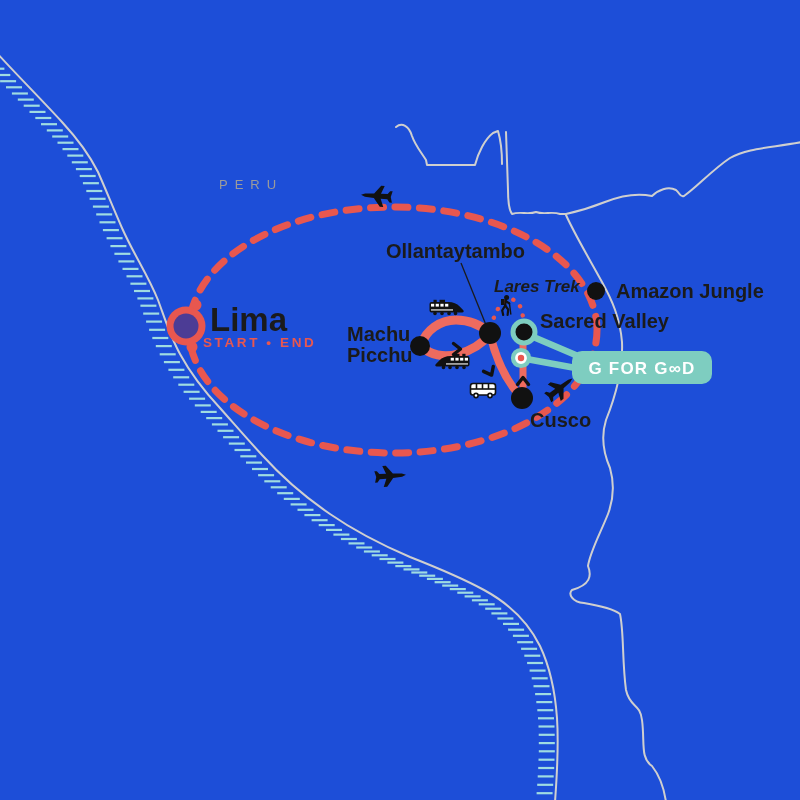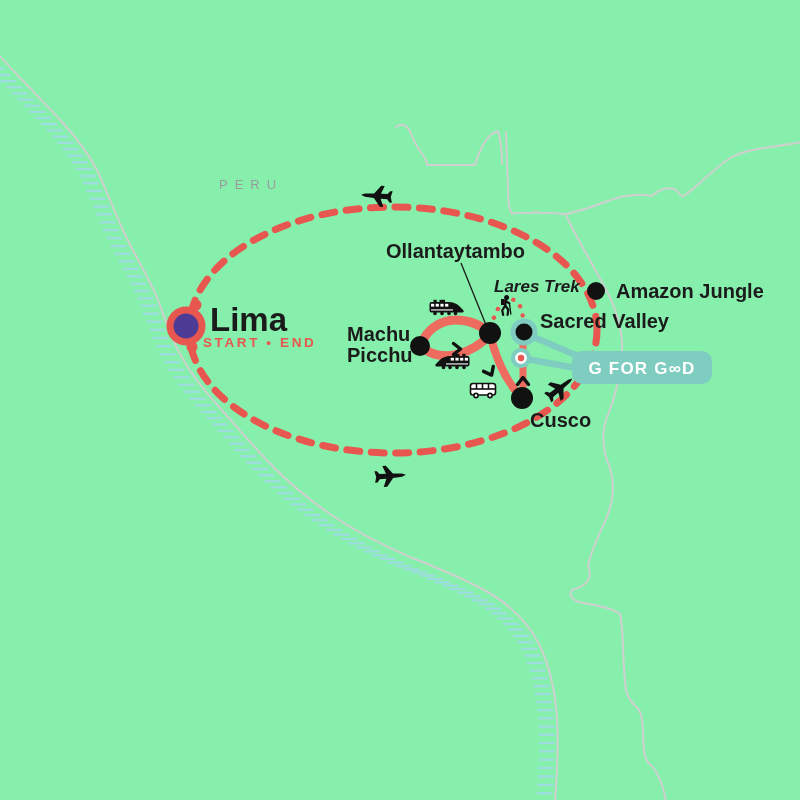--- a/index.html
+++ b/index.html
@@ -1,16 +1,16 @@
 <!DOCTYPE html>
 <html><head>
 <meta charset="utf-8">
 <style>
   html,body{margin:0;padding:0;background:#ffffff;}
-  .stage{width:800px;height:800px;position:relative;background:#86efac;overflow:hidden;}
+  .stage{width:800px;height:800px;position:relative;background:#1d4ed8;overflow:hidden;}
   svg{display:block;}
   text{font-family:"Liberation Sans","DejaVu Sans",sans-serif;fill:#1B1B1B;}
   .city{font-size:20px;font-weight:700;}
   .big-city{font-size:33px;font-weight:700;}
   .sub{font-size:13.5px;font-weight:700;letter-spacing:2.6px;fill:#E8574F;}
   .region{font-size:13px;letter-spacing:7px;fill:#9B9B9B;}
   .trek{font-size:17px;font-style:italic;font-weight:600;}
   .badge-text{font-size:17px;font-weight:700;letter-spacing:1.2px;fill:#FFFFFF;}
 </style>
 </head>

